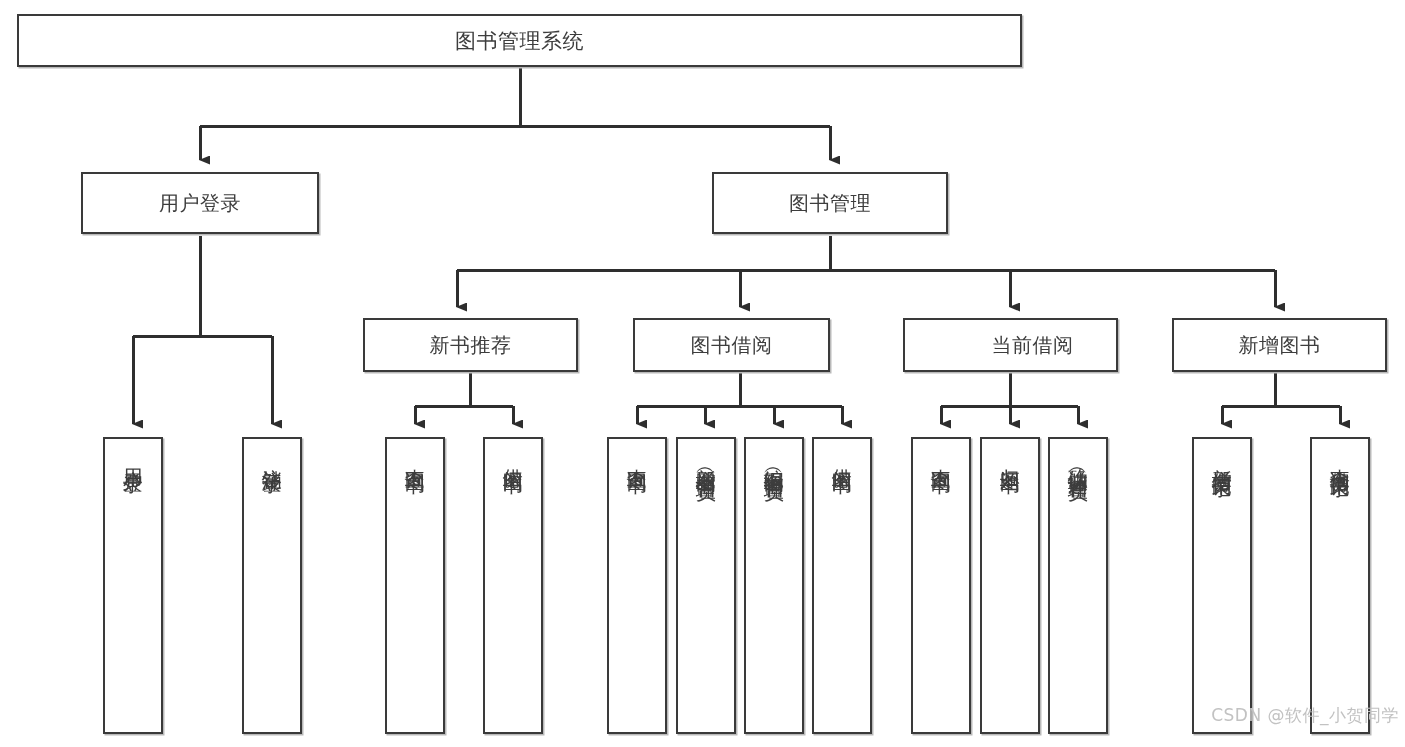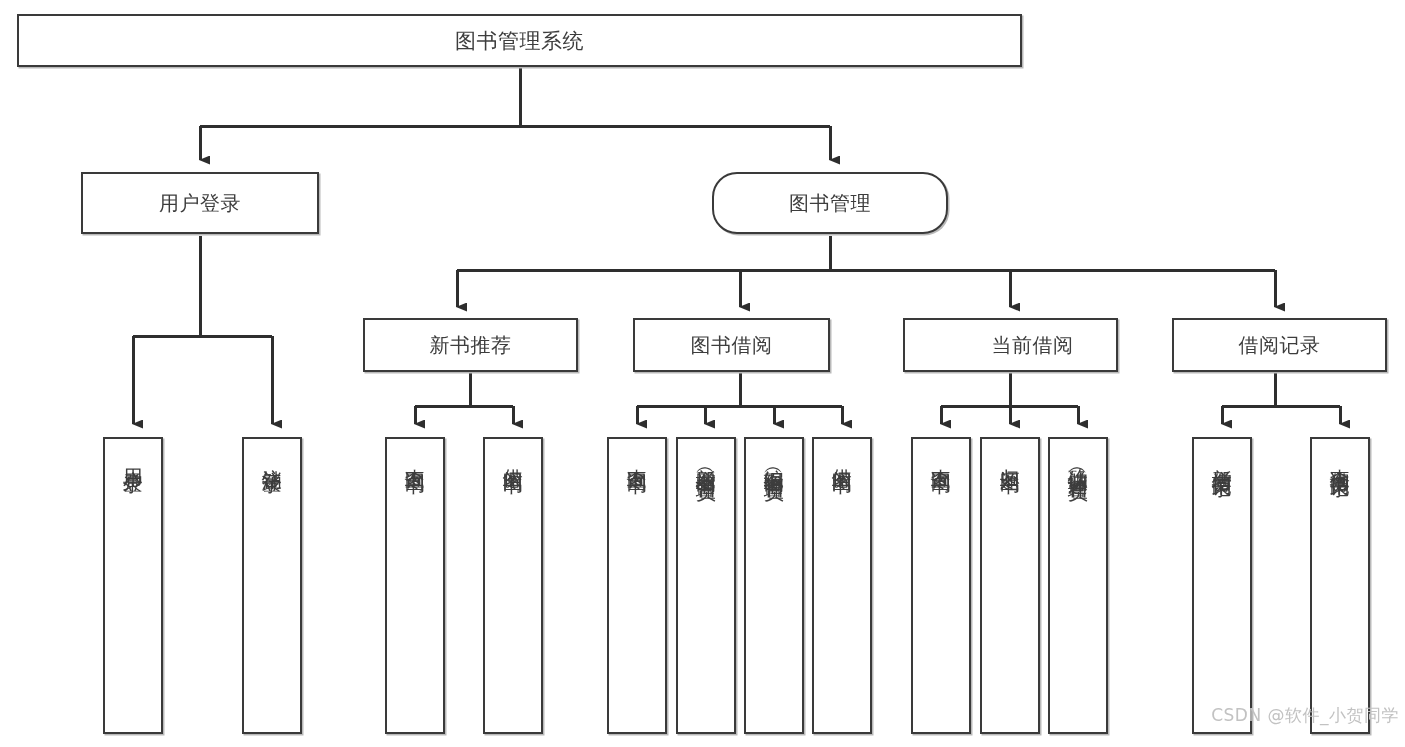--- a/index.html
+++ b/index.html
@@ -122,38 +122,38 @@
   </svg>
 
   <div class="node lvl1" style="left:17px; top:14px; width:1005px; height:53px;">
     <span>图书管理系统</span>
   </div>
 
   <div class="node lvl2" style="left:81px; top:172px; width:238px; height:62px;">
     <span>用户登录</span>
   </div>
 
-  <div class="node lvl2" style="left:712px; top:172px; width:236px; height:62px;border-radius:25px;">
+  <div class="node lvl2" style="left:712px; top:172px; width:236px; height:62px;">
     <span>图书管理</span>
   </div>
 
   <div class="node lvl3" style="left:363px; top:318px; width:215px; height:54px;">
     <span>新书推荐</span>
   </div>
 
   <div class="node lvl3" style="left:633px; top:318px; width:197px; height:54px;">
     <span>图书借阅</span>
   </div>
 
   <div class="node lvl3" style="left:903px; top:318px; width:215px; height:54px;padding-left:44px;">
     <span>当前借阅</span>
   </div>
 
   <div class="node lvl3" style="left:1172px; top:318px; width:215px; height:54px;">
-    <span>借阅记录</span>
+    <span>新增图书</span>
   </div>
 
   <div class="node leaf" style="left:103px; top:437px; width:60px; height:297px;">
     <span class="vtext">用户登录</span>
   </div>
   <div class="node leaf" style="left:242px; top:437px; width:60px; height:297px;">
     <span class="vtext">注销登录</span>
   </div>
 
   <div class="node leaf" style="left:385px; top:437px; width:60px; height:297px;">

